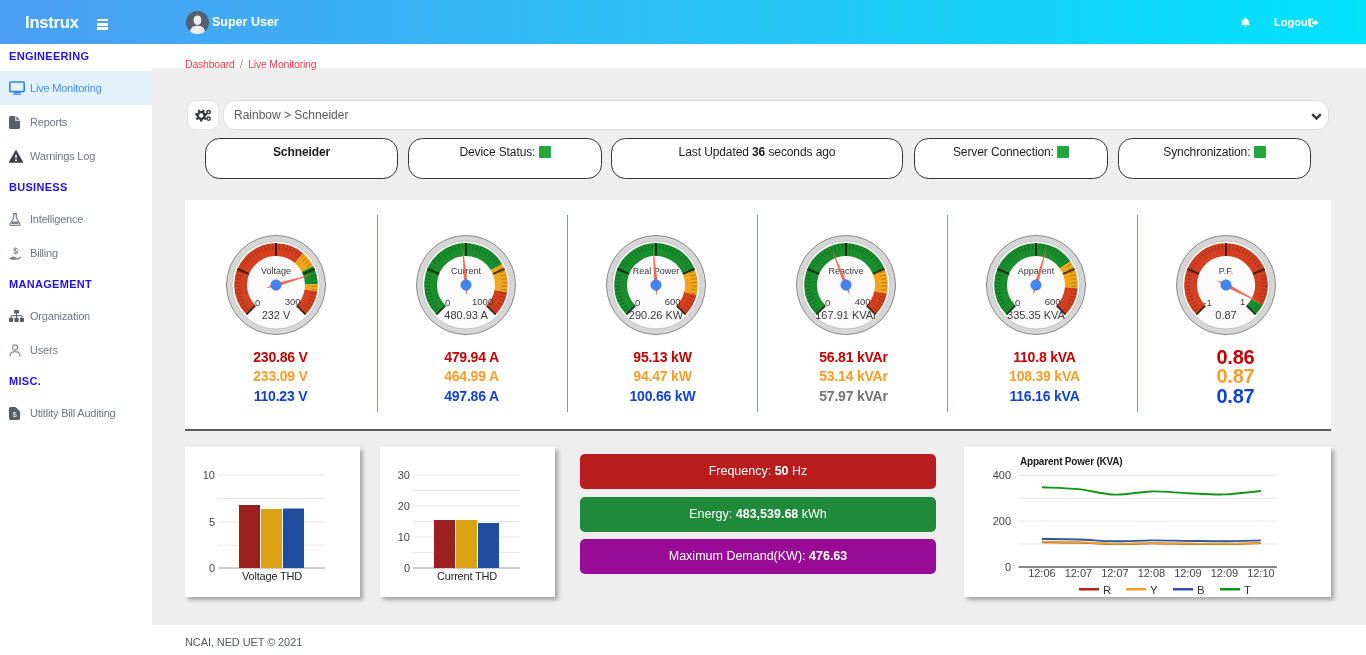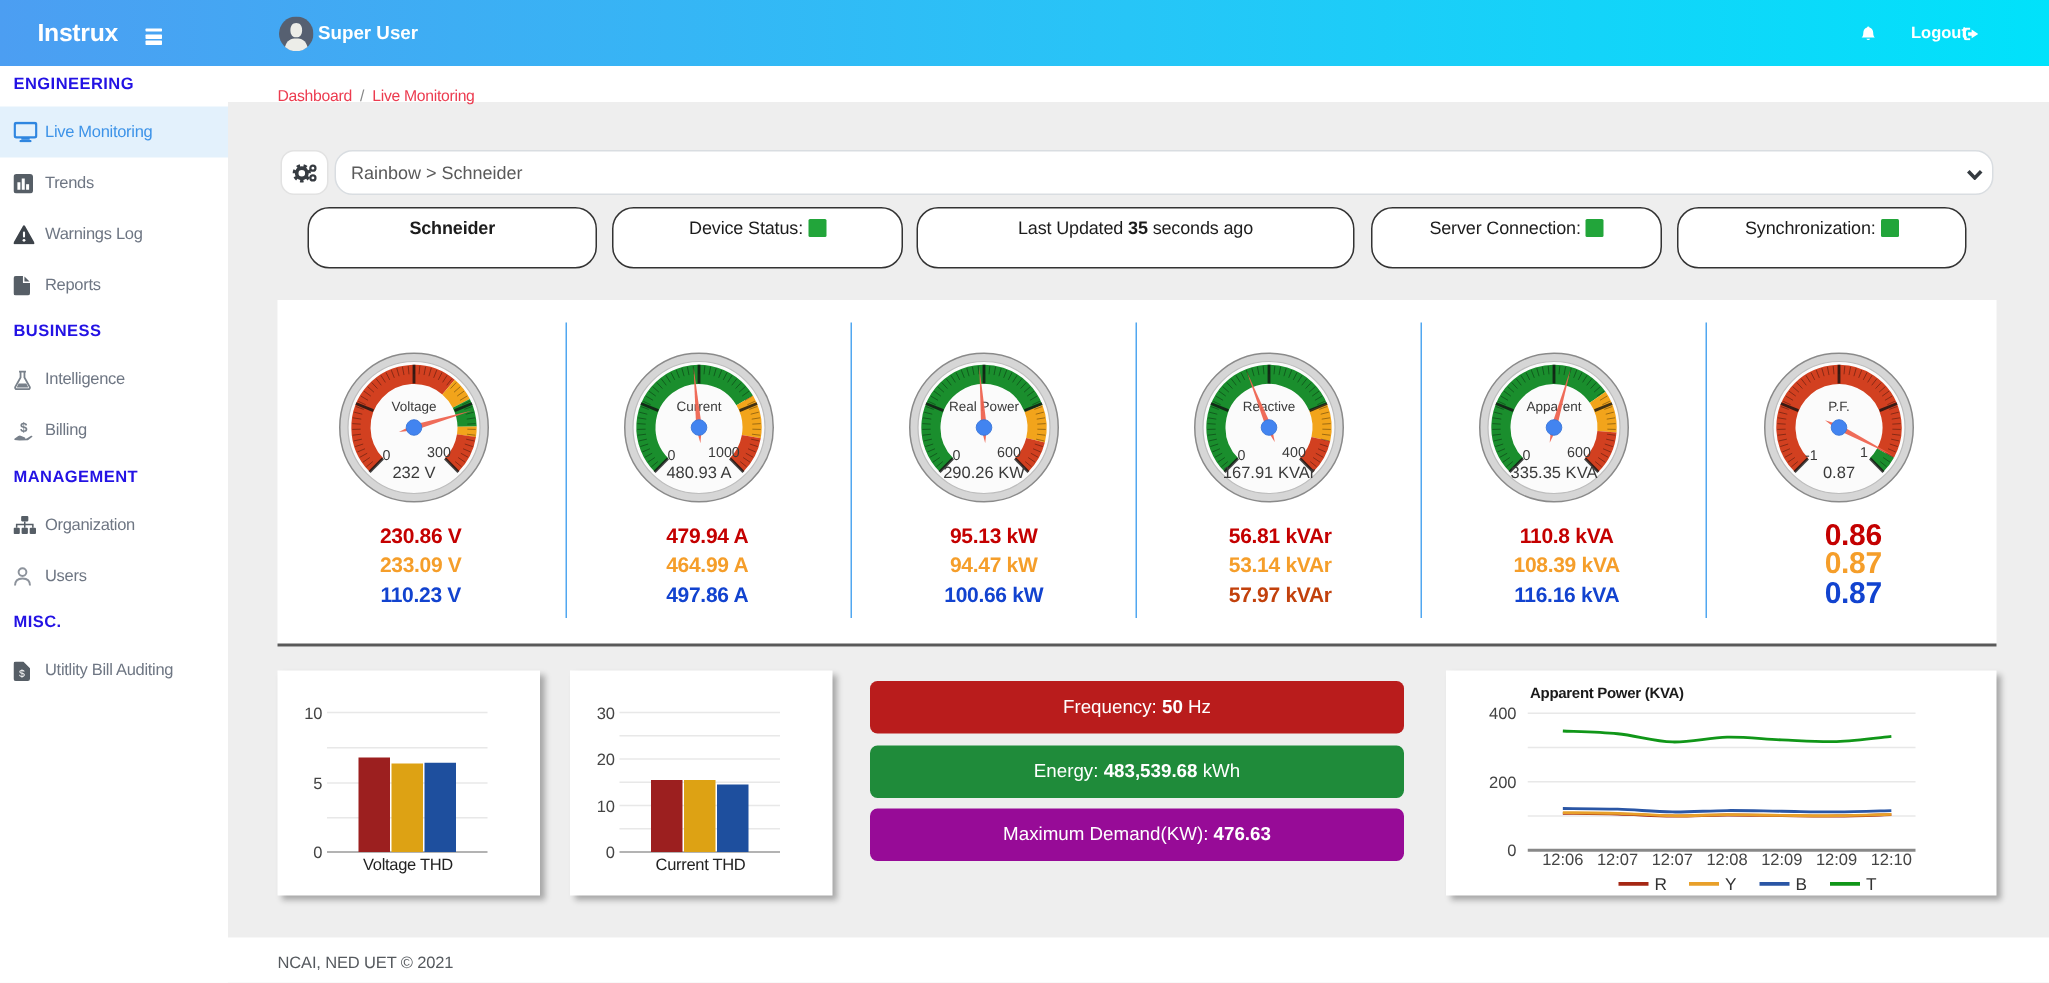--- a/index.html
+++ b/index.html
@@ -71,47 +71,36 @@
         <svg width="16" height="14" viewBox="0 0 16 14">
           <rect x="0.8" y="1" width="14.4" height="9.6" rx="1.2" fill="none" stroke="#2f86e0" stroke-width="1.6"></rect>
           <rect x="5.2" y="11" width="5.6" height="1.2" fill="#2f86e0"></rect>
           <rect x="4" y="12.4" width="8" height="1.4" rx="0.6" fill="#2f86e0"></rect>
         </svg>
       </span>
       <span>Live Monitoring</span>
     </div>
     <div class="si">
       <span class="ic">
-        <svg width="13" height="13" viewBox="0 0 13 13">
-          <rect x="0" y="0" width="13" height="13" rx="2" fill="#565e66"></rect>
-          <rect x="2.6" y="5.5" width="2" height="5" fill="#fff"></rect>
-          <rect x="5.5" y="3" width="2" height="7.5" fill="#fff"></rect>
-          <rect x="8.4" y="6.8" width="2" height="3.7" fill="#fff"></rect>
+        <svg width="11" height="13" viewBox="0 0 11 13">
+          <path d="M1.5 0 L6.3 0 L6.3 4.7 L11 4.7 L11 11.5 A1.5 1.5 0 0 1 9.5 13 L1.5 13 A1.5 1.5 0 0 1 0 11.5 L0 1.5 A1.5 1.5 0 0 1 1.5 0 Z" fill="#565e66"></path>
+          <path d="M7.3 0.3 L10.7 3.7 L7.3 3.7 Z" fill="#565e66"></path>
         </svg>
       </span>
-      <span>Trends</span>
+      <span>Reports</span>
     </div>
     <div class="si">
       <span class="ic">
         <svg width="14" height="13" viewBox="0 0 14 13">
           <path d="M7 0.9 L13.4 12.1 L0.6 12.1 Z" fill="#3d434a" stroke="#3d434a" stroke-width="1.4" stroke-linejoin="round"></path>
           <rect x="6.3" y="4.4" width="1.4" height="4" rx="0.7" fill="#fff"></rect>
           <circle cx="7" cy="10.2" r="0.95" fill="#fff"></circle>
         </svg>
       </span>
       <span>Warnings Log</span>
-    </div>
-    <div class="si">
-      <span class="ic">
-        <svg width="11" height="13" viewBox="0 0 11 13">
-          <path d="M1.5 0 L6.3 0 L6.3 4.7 L11 4.7 L11 11.5 A1.5 1.5 0 0 1 9.5 13 L1.5 13 A1.5 1.5 0 0 1 0 11.5 L0 1.5 A1.5 1.5 0 0 1 1.5 0 Z" fill="#565e66"></path>
-          <path d="M7.3 0.3 L10.7 3.7 L7.3 3.7 Z" fill="#565e66"></path>
-        </svg>
-      </span>
-      <span>Reports</span>
     </div>
     <div class="sh">BUSINESS</div>
     <div class="si">
       <span class="ic">
         <svg width="12" height="13" viewBox="0 0 12 13">
           <path d="M4.7 1 L4.7 4.7 L1.2 10.9 A1.1 1.1 0 0 0 2.2 12.5 L9.8 12.5 A1.1 1.1 0 0 0 10.8 10.9 L7.3 4.7 L7.3 1" fill="none" stroke="#78808a" stroke-width="1.2"></path>
           <path d="M3.7 0.7 L8.3 0.7" stroke="#78808a" stroke-width="1.3"></path>
           <path d="M3.4 8.6 L8.6 8.6 L9.9 11.3 L2.1 11.3 Z" fill="#78808a"></path>
         </svg>
       </span>
@@ -170,21 +159,21 @@
         <circle cx="14.6" cy="11.6" r="1.7" fill="none" stroke="#363b41" stroke-width="1.5"></circle>
       </svg>
     </div>
   <div class="select">Rainbow &gt; Schneider<span class="chev">
         <svg width="11" height="7" viewBox="0 0 11 7">
           <path d="M1.2 1.2 L5.5 5.6 L9.8 1.2" stroke="#343a40" stroke-width="2.4" fill="none"></path>
         </svg>
       </span></div>
   <div class="pill" style="left:53px;width:193px;"><b>Schneider</b></div>
     <div class="pill" style="left:256px;width:194px;">Device Status:&nbsp;<span class="gsq"></span></div>
-    <div class="pill" style="left:459px;width:292px;">Last Updated <b>35</b> seconds ago</div>
+    <div class="pill" style="left:459px;width:292px;">Last Updated <b>36</b> seconds ago</div>
     <div class="pill" style="left:762px;width:194px;">Server Connection:&nbsp;<span class="gsq"></span></div>
     <div class="pill" style="left:966px;width:193px;">Synchronization:&nbsp;<span class="gsq"></span></div>
   <div class="gaugecard">
       <div style="position:absolute;left:38px;top:32px;">
         <svg width="106" height="106" viewBox="-53 -53 106 106">
           <circle cx="0" cy="0" r="49.5" fill="#d6d6d6" stroke="#8a8a8a" stroke-width="1"></circle>
           <circle cx="0" cy="0" r="44" fill="#fbfbfb" stroke="#bdbdbd" stroke-width="0.8"></circle>
           <path d="M -25.03 25.03 A 35.40 35.40 0 0 1 22.99 -26.92" stroke="#d24020" stroke-width="12.8" fill="none"></path>
           <path d="M 22.99 -26.92 A 35.40 35.40 0 0 1 31.52 -16.12" stroke="#f2a41b" stroke-width="12.8" fill="none"></path>
           <path d="M 31.52 -16.12 A 35.40 35.40 0 0 1 35.40 -0.56" stroke="#1a8e2d" stroke-width="12.8" fill="none"></path>
@@ -478,21 +467,21 @@
           <text x="16.62" y="19.62" font-size="9.5" fill="#3a3a3a" text-anchor="middle" font-family="Liberation Sans, sans-serif">400</text>
           <text x="0" y="-11" font-size="9" fill="#3a3a3a" text-anchor="middle" font-family="Liberation Sans, sans-serif">Reactive</text>
           <text x="0" y="33.5" font-size="11" fill="#3a3a3a" text-anchor="middle" font-family="Liberation Sans, sans-serif">167.91 KVAr</text>
           <path d="M -14.95 -37.64 L -1.77 0.70 L 3.88 9.76 L 1.77 -0.70 Z" fill="#ee6450" fill-opacity="0.95"></path>
           <circle cx="0" cy="0" r="5.2" fill="#4284f0" stroke="#3a76d8" stroke-width="0.6"></circle>
         </svg>
       </div>
       <div style="position:absolute;left:573.5px;top:147.7px;width:190px;text-align:center;font-weight:bold;font-size:14px;letter-spacing:-0.2px;line-height:19.6px;">
         <div style="color:#c40000;">56.81 kVAr</div>
         <div style="color:#f59e2a;">53.14 kVAr</div>
-        <div style="color:#c2410c;">57.97 kVAr</div>
+        <div style="color:#737373;">57.97 kVAr</div>
       </div>
       <div style="position:absolute;left:798px;top:32px;">
         <svg width="106" height="106" viewBox="-53 -53 106 106">
           <circle cx="0" cy="0" r="49.5" fill="#d6d6d6" stroke="#8a8a8a" stroke-width="1"></circle>
           <circle cx="0" cy="0" r="44" fill="#fbfbfb" stroke="#bdbdbd" stroke-width="0.8"></circle>
           <path d="M -25.03 25.03 A 35.40 35.40 0 1 1 29.12 -20.13" stroke="#1a8e2d" stroke-width="12.8" fill="none"></path>
           <path d="M 29.12 -20.13 A 35.40 35.40 0 0 1 35.29 2.78" stroke="#f2a41b" stroke-width="12.8" fill="none"></path>
           <path d="M 35.29 2.78 A 35.40 35.40 0 0 1 25.03 25.03" stroke="#d24020" stroke-width="12.8" fill="none"></path>
           <line x1="-29.13" y1="29.13" x2="-25.17" y2="25.17" stroke="#000" stroke-opacity="0.36" stroke-width="0.65"></line>
           <line x1="-31.75" y1="26.26" x2="-27.43" y2="22.69" stroke="#000" stroke-opacity="0.36" stroke-width="0.65"></line>

